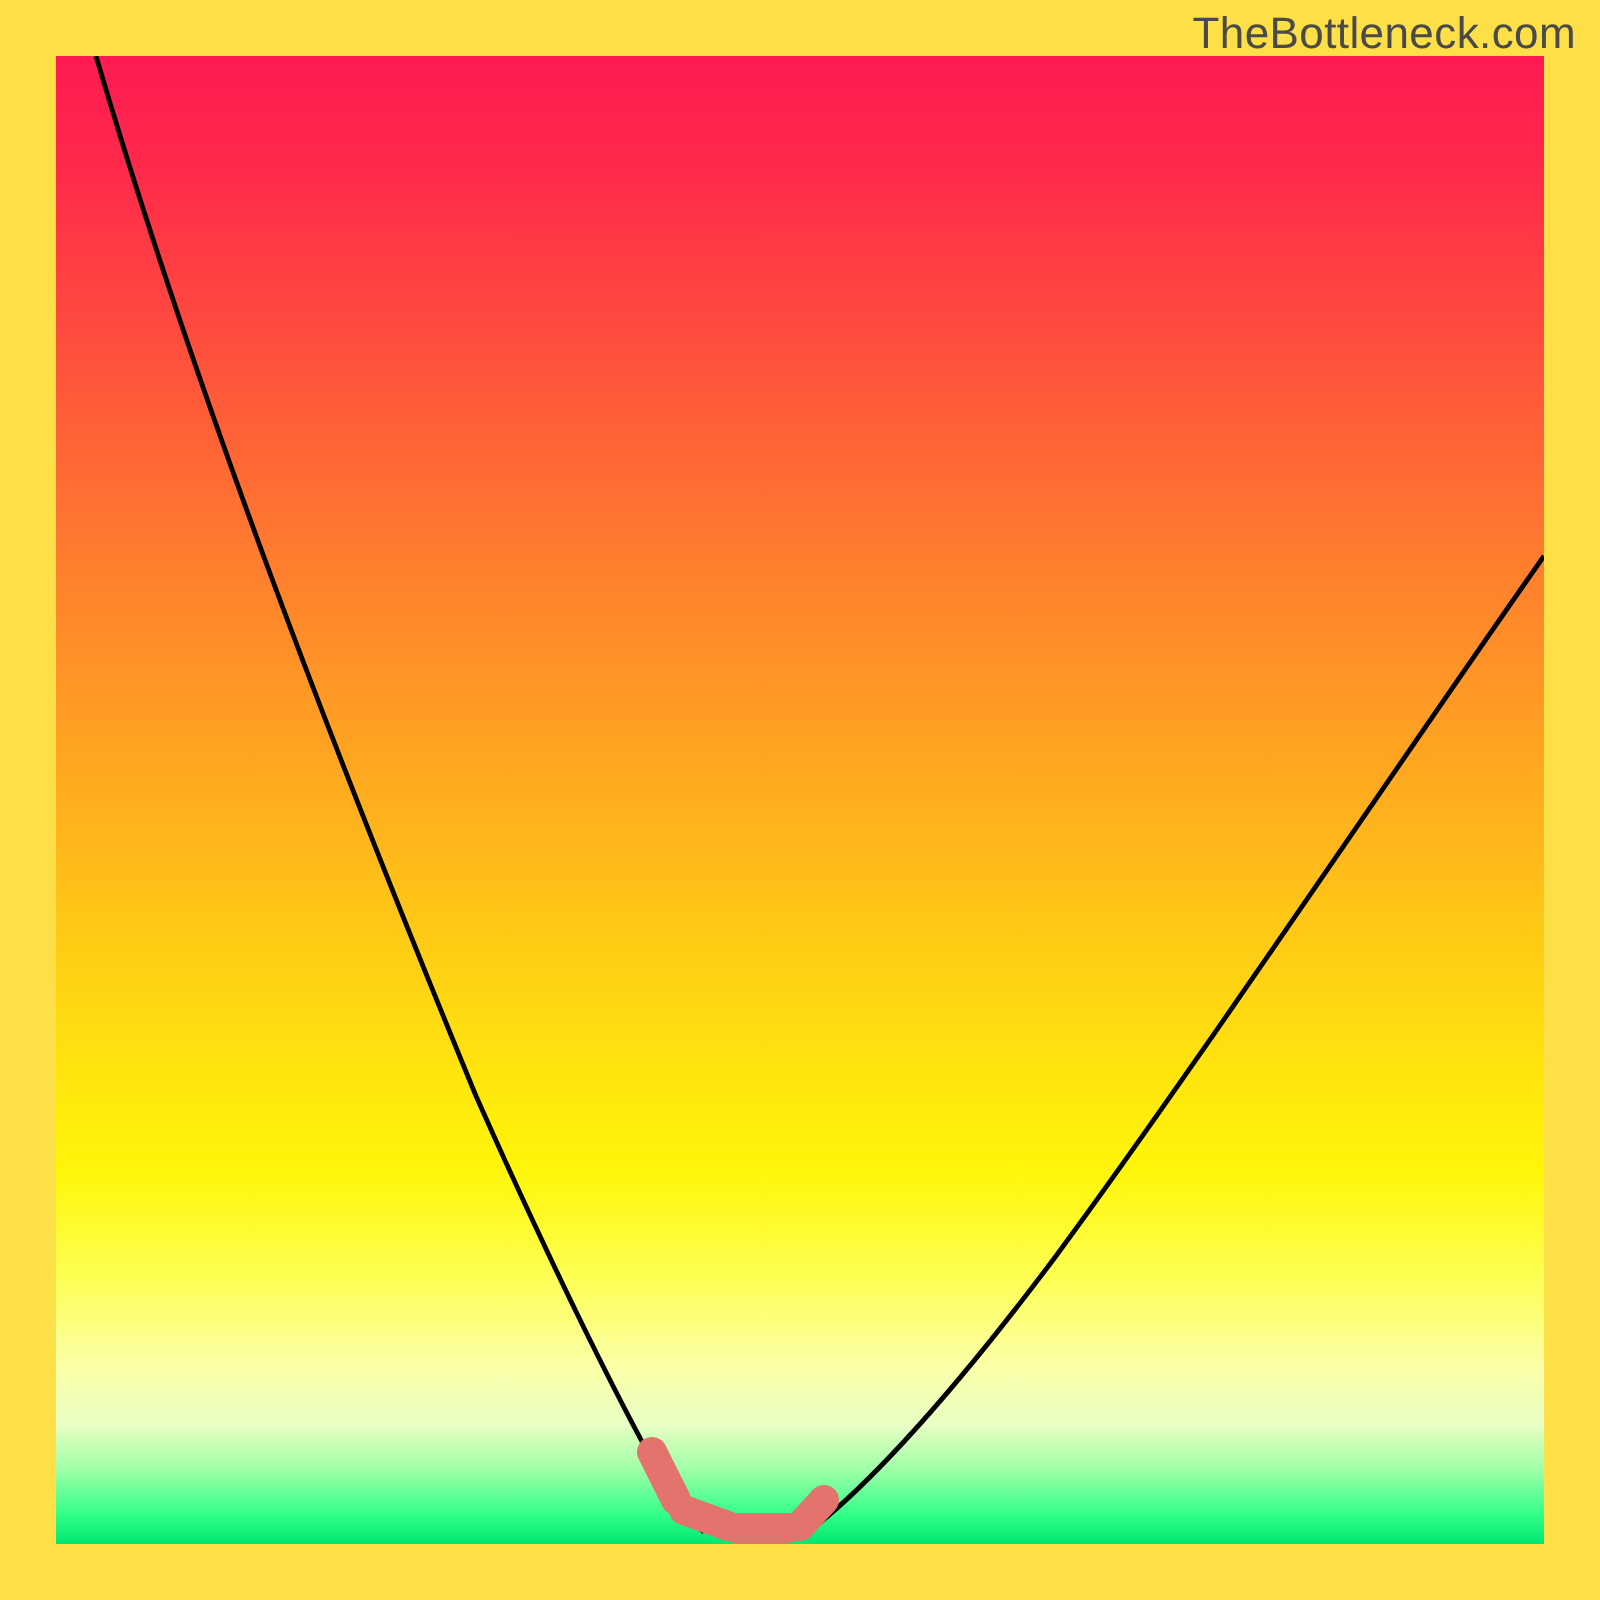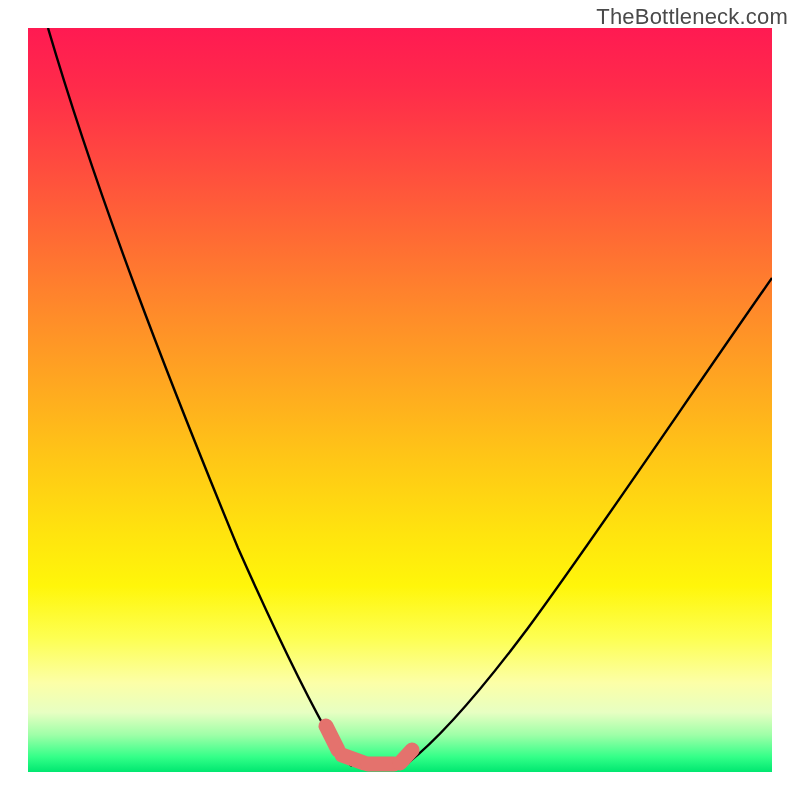--- a/index.html
+++ b/index.html
@@ -10,21 +10,21 @@
     overflow: hidden;
     background: #000;
     font-family: Arial, Helvetica, sans-serif;
   }
   .frame {
     position: absolute;
     top: 0;
     left: 0;
     width: 800px;
     height: 800px;
-    background: #ffffff;
+    background: #fde047;
   }
   .plot-area {
     position: absolute;
     top: 28px;
     left: 28px;
     width: 744px;
     height: 744px;
     
     background: linear-gradient(
       to bottom,

